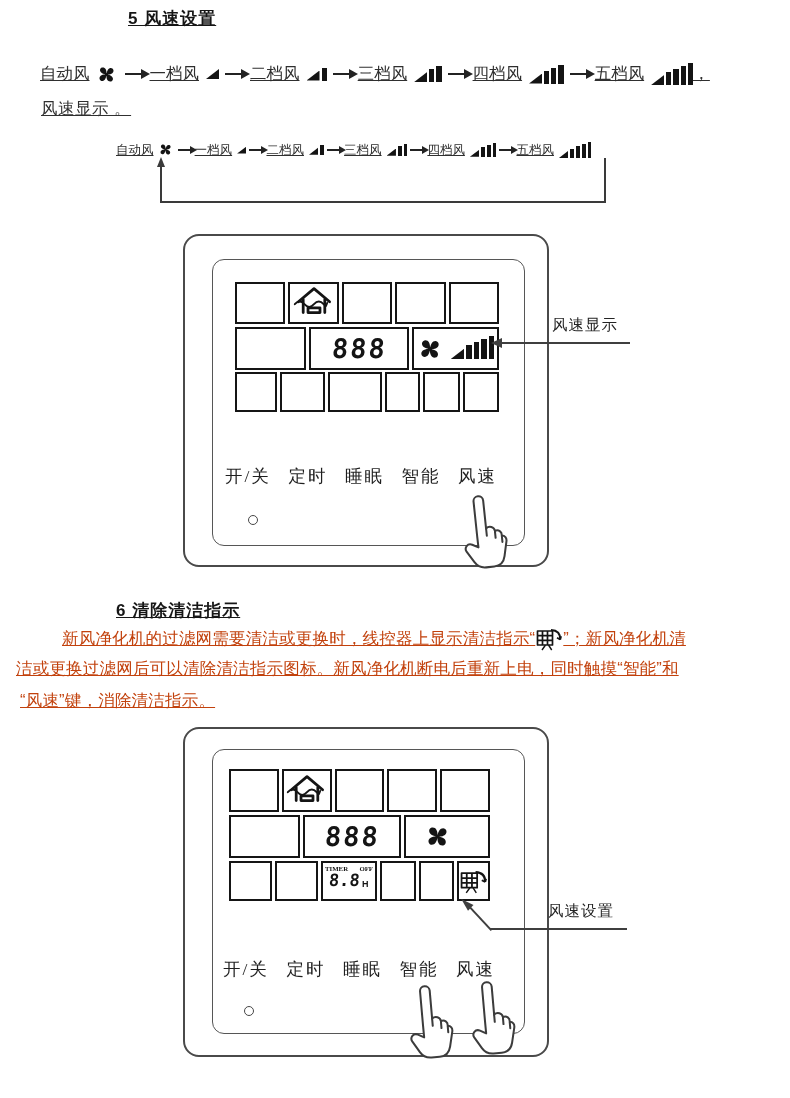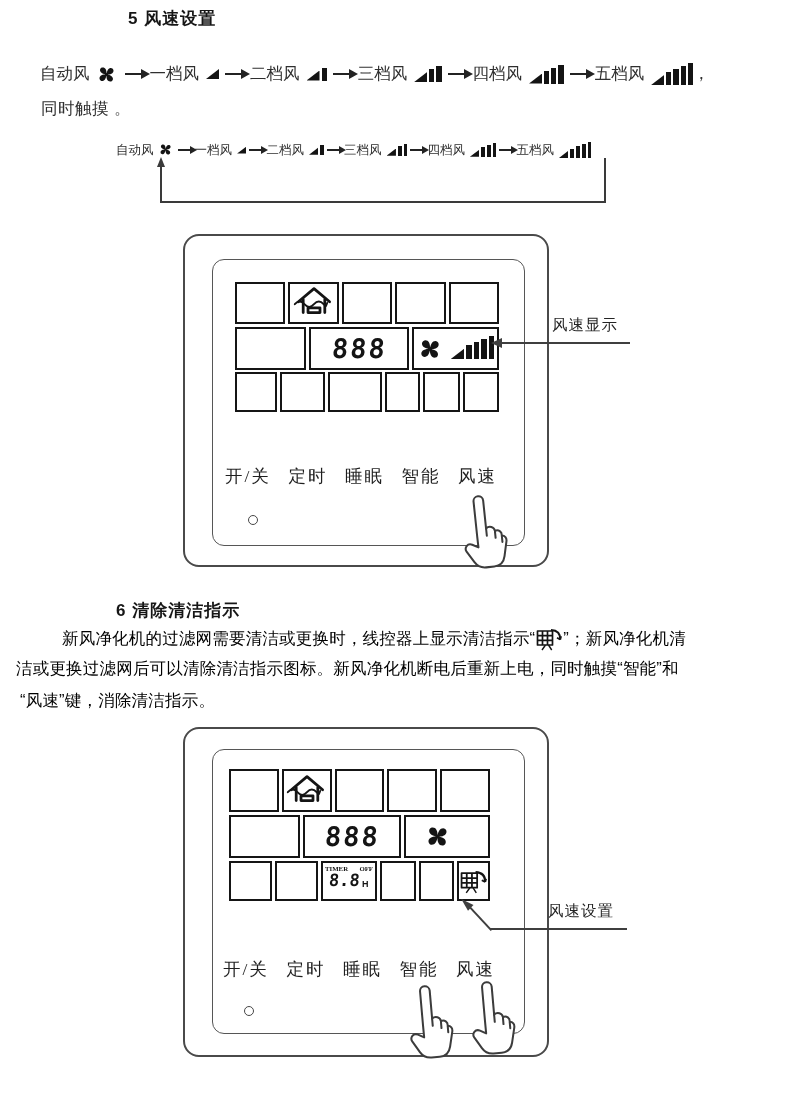--- a/index.html
+++ b/index.html
@@ -1,23 +1,23 @@
 <!DOCTYPE html>
 <html><head>
 <meta charset="utf-8">
 <style>
   html,body{margin:0;padding:0;background:#fff;}
   .page{
     position:relative;width:790px;height:1098px;background:#ffffff;overflow:hidden;
     font-family:"Liberation Sans","DejaVu Sans",sans-serif;color:#2f2f2f;
   }
-  .abs{position:absolute;}
+  .abs{position:absolute;text-decoration:underline;}
   .h-title{font-size:17px;font-weight:bold;color:#161616;letter-spacing:1px;}
   .body-line{font-size:16.5px;color:#303030;white-space:nowrap;letter-spacing:0.5px;}
-  .body-line2{font-size:16.5px;color:#000000;white-space:nowrap;letter-spacing:0.2px;}
+  .body-line2{font-size:16.5px;color:#c2410c;white-space:nowrap;letter-spacing:0.2px;}
 
   
   .seq{display:inline-flex;align-items:center;gap:4px;white-space:nowrap;}
   .sp-label{display:inline-block;}
   .icons-line .seq{font-size:16.5px;}
   .cycle-line .seq{font-size:12.5px;gap:2px;color:#2d2d2d;}
   .arr{display:inline-block;position:relative;width:17px;height:2px;background:#232323;margin:0 4px 0 2px;}
   .arr::after{content:"";position:absolute;right:-8px;top:-4px;
     border-left:9px solid #232323;border-top:5px solid transparent;border-bottom:5px solid transparent;}
   .cycle-line .arr{width:12px;margin:0 3px 0 1px;}
@@ -153,21 +153,21 @@
         <span class="bars-icon">
           <span class="ramp" style="width: 13px; height: 10px;"></span>
           <span class="bar" style="width: 5.2px; height: 13px;"></span>
           <span class="bar" style="width: 5.2px; height: 16px;"></span>
           <span class="bar" style="width: 5.2px; height: 19px;"></span>
           <span class="bar" style="width: 5.2px; height: 22px;"></span>
         </span>
       </span>
       <span class="body-line">，</span>
   </div>
-  <div class="abs body-line" style="left:41px;top:98px;">同时触摸 。</div>
+  <div class="abs body-line" style="left:41px;top:98px;">风速显示 。</div>
 
   <div class="abs cycle-line" style="left:116px;top:137px;height:26px;display:flex;align-items:center;">
     <span class="seq">
         <span class="sp-label">自动风</span>
         <svg width="15.12" height="15.12" class="fan-glyph">
           <use href="#sym-fan"></use>
         </svg>
         <span class="arr"></span>
         <span class="sp-label">一档风</span>
         <span class="bars-icon">

